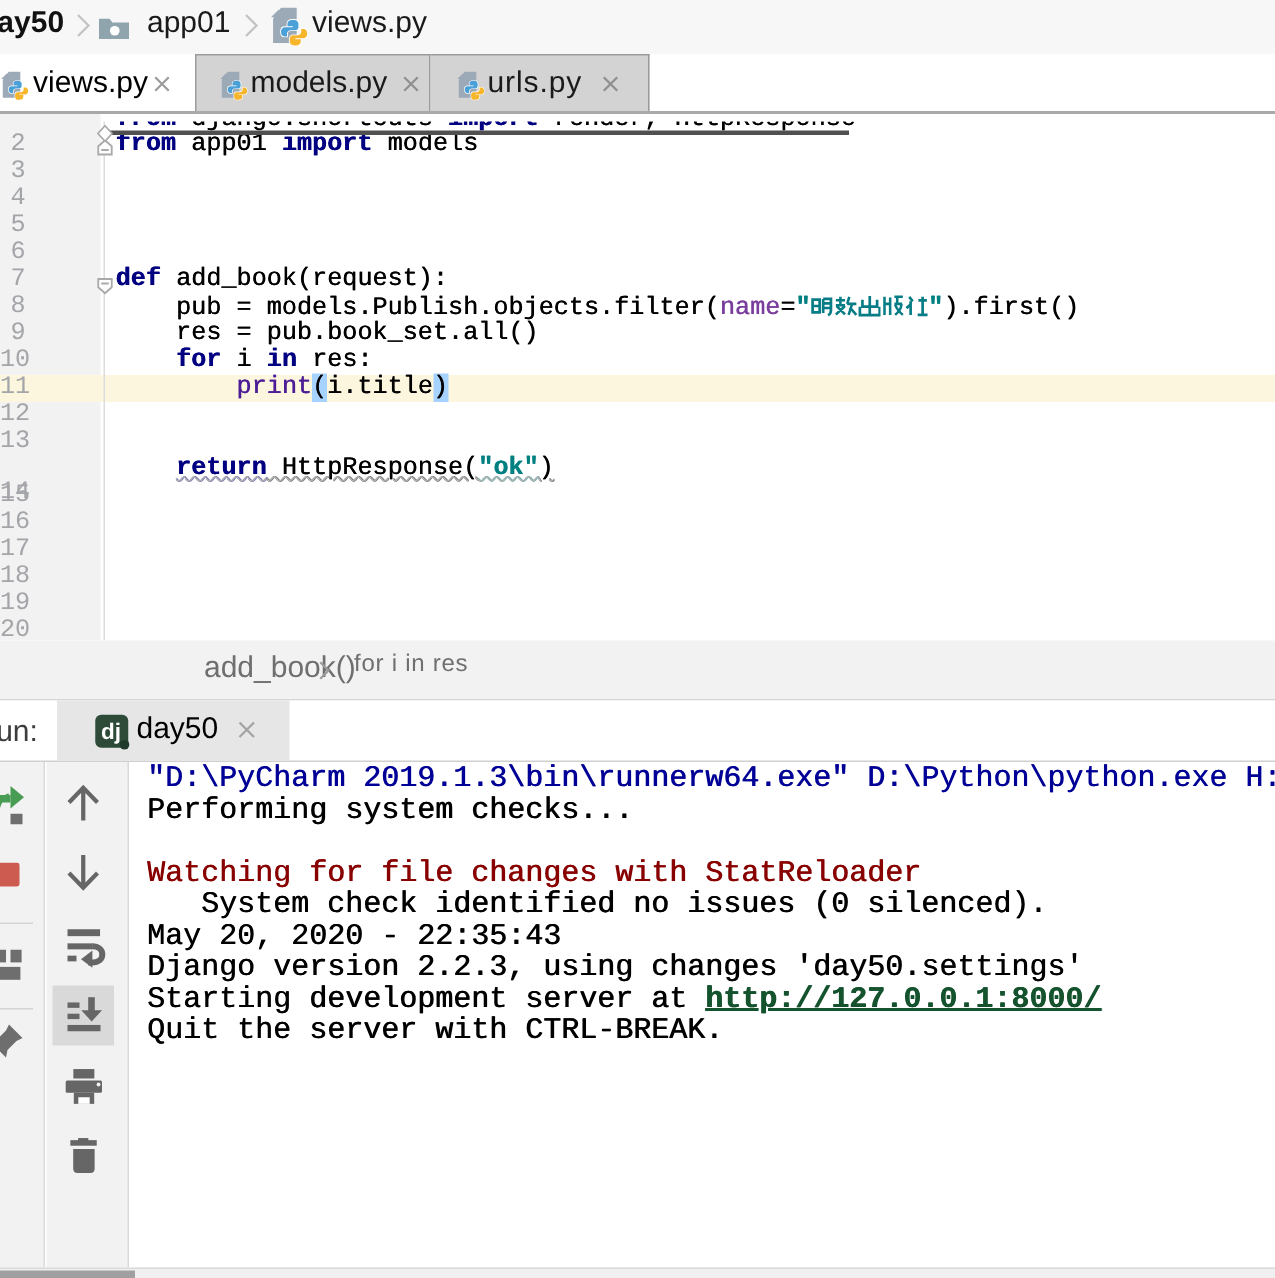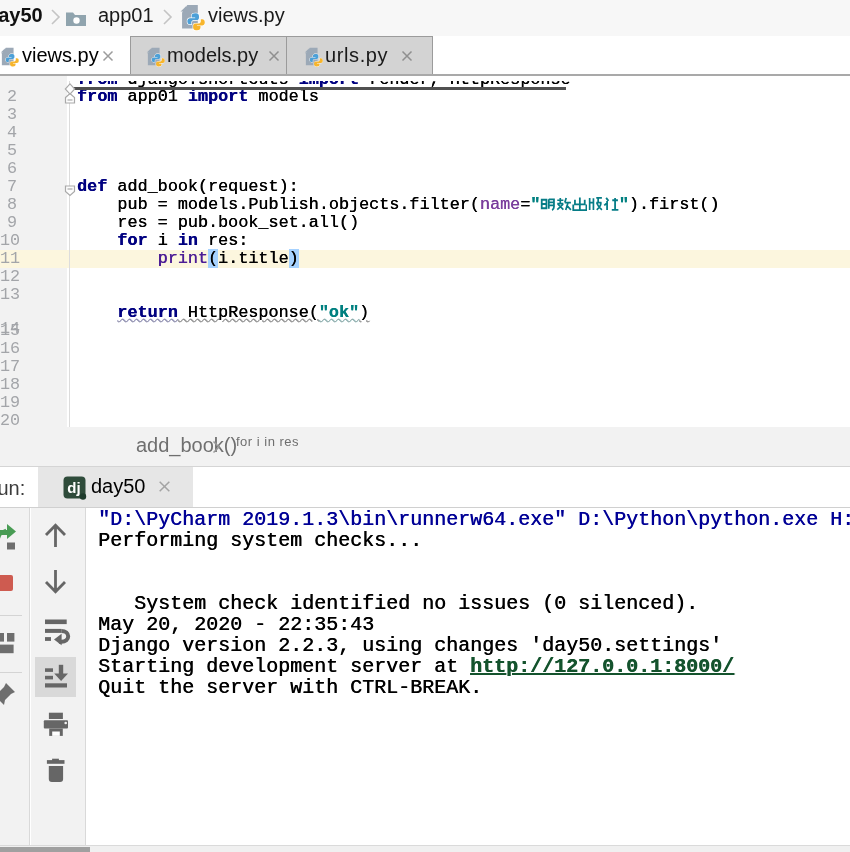--- a/index.html
+++ b/index.html
@@ -167,21 +167,21 @@
     <svg class="abs" style="left:400px; top:13px;" width="14" height="14" viewBox="0 0 14 14">
         <path d="M2.5 2.5 L11.5 11.5 M11.5 2.5 L2.5 11.5" stroke="#8F8F8F" stroke-width="1.5"></path>
       </svg>
   </div>
 
   <div class="abs" style="left:0; top:427px; width:850px; height:40px; background:#F2F2F2; border-bottom:1px solid #D5D5D5;">
     <span class="abs" style="left:88px; top:7px; font-size:20px; color:#6F6F6F;margin-left:48px;">add_book()</span>
     <svg class="abs" style="left:210px; top:12px;" width="12" height="16" viewBox="0 0 12 16">
         <path d="M3.5 2.5 L9 8 L3.5 13.5" stroke="#9A9A9A" stroke-width="1.5" fill="none"></path>
       </svg>
-    <span class="abs" style="left:236px; top:7px; font-size:13px; letter-spacing:0.5px; color:#6F6F6F;">for i in res</span>
+    <span class="abs" style="left:236px; top:7px; font-size:16px; letter-spacing:0.5px; color:#6F6F6F;">for i in res</span>
   </div>
 
   <div class="abs" style="left:0; top:467px; width:850px; height:41px; background:#fff; border-bottom:1px solid #D0D0D0;">
     <span class="abs" style="left:-17px; top:10px; font-size:20px; color:#3C3C3C;">Run:</span>
     <div class="abs" style="left:38px; top:0px; width:155px; height:40px; background:#E6E6E6;"></div>
     <svg class="abs" style="left:63px; top:9px;" width="24" height="24" viewBox="0 0 24 24">
       <rect x="0.5" y="0.5" width="22" height="22" rx="4" fill="#2E4B3A"></rect>
       <text x="11" y="16.5" font-family="Liberation Sans, sans-serif" font-size="15" font-weight="bold" fill="#fff" text-anchor="middle">dj</text>
       <circle cx="20" cy="20.5" r="3.2" fill="#1E3B2C"></circle>
     </svg>
@@ -246,20 +246,21 @@
       <rect x="10.2" y="20.5" width="7.6" height="4.4" fill="#fff"></rect>
     </svg>
     <svg class="abs" style="left:44px; top:249px;" width="24" height="28" viewBox="0 0 24 28">
       <rect x="8.1" y="1.7" width="6.8" height="2.5" fill="#666"></rect>
       <rect x="2.9" y="3.1" width="17.6" height="3.7" fill="#666"></rect>
       <path d="M4.8 9 h14.3 v13 q0 3 -3 3 h-8.3 q-3 0 -3 -3 z" fill="#666"></path>
     </svg>
 
     <div class="cline" style="top:1px; color:#000096;">"D:\PyCharm 2019.1.3\bin\runnerw64.exe" D:\Python\python.exe H:\py\day50\manage.py</div>
     <div class="cline" style="top:22px;">Performing system checks...</div>
+    <div class="cline" style="top:64px; color:#880000;">Watching for file changes with StatReloader</div>
     <div class="cline" style="top:85px;margin-left:36px;">System check identified no issues (0 silenced).</div>
     <div class="cline" style="top:106px;">May 20, 2020 - 22:35:43</div>
     <div class="cline" style="top:127px;">Django version 2.2.3, using changes 'day50.settings'</div>
     <div class="cline" style="top:148px;">Starting development server at <span style="color:#14532d; text-decoration:underline;font-weight:bold;">http://127.0.0.1:8000/</span></div>
     <div class="cline" style="top:169px;">Quit the server with CTRL-BREAK.</div>
   </div>
 
   <div class="abs" style="left:0; top:845px; width:850px; height:7px; background:#F0F0F0; border-top:1px solid #DADADA;">
     <div class="abs" style="left:0; top:1px; width:90px; height:5px; background:#A0A0A0;"></div>
   </div>

